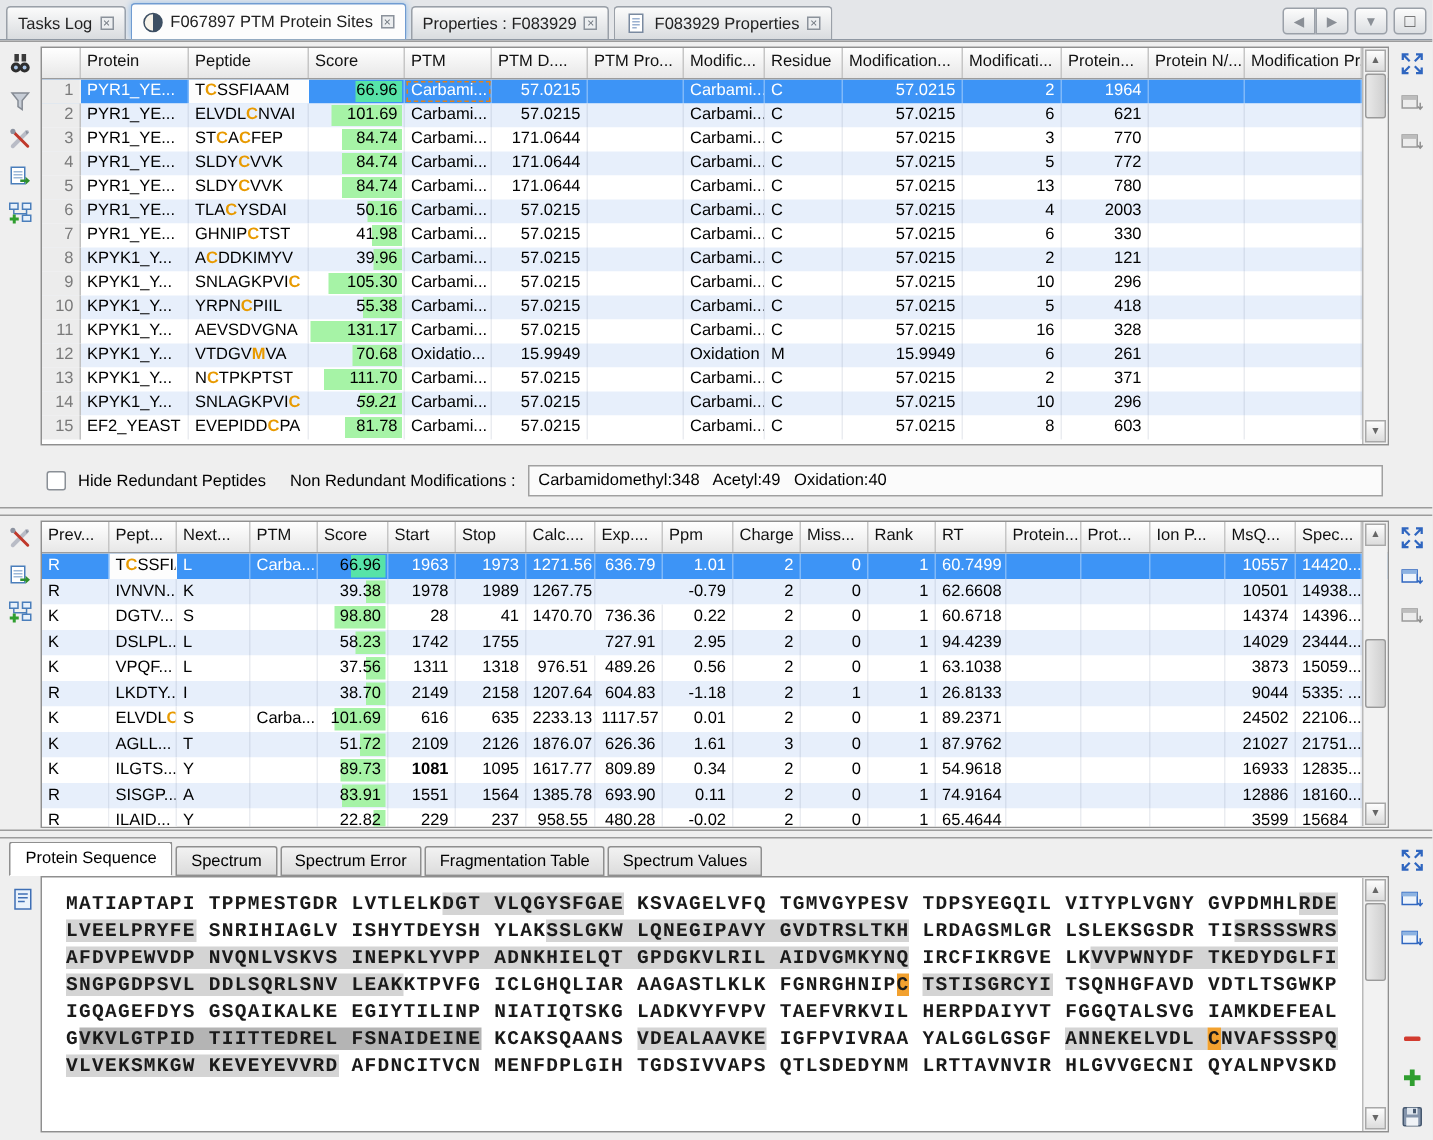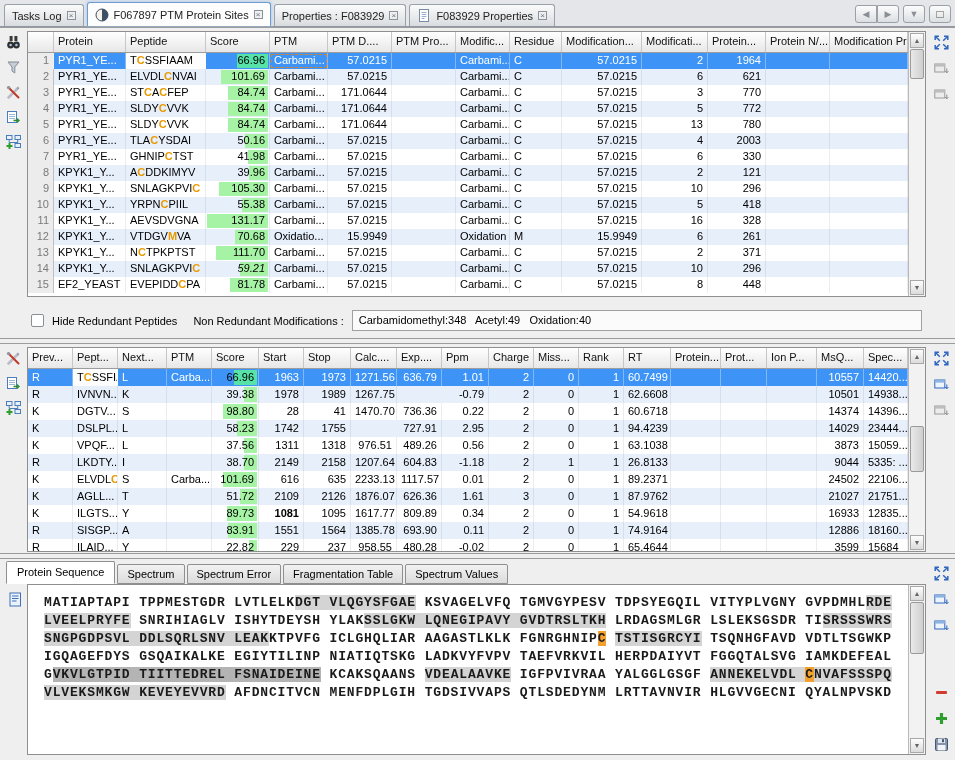--- a/index.html
+++ b/index.html
@@ -459,21 +459,21 @@
               <div class="scorebar" style="width: 61%;"></div>
               <span class="scoreval">81.78</span>
             </div>
             <div class="tcell" style="width: 58px;">Carbami...</div>
             <div class="tcell r" style="width: 64px;">57.0215</div>
             <div class="tcell" style="width: 64px;"></div>
             <div class="tcell" style="width: 54px;">Carbami...</div>
             <div class="tcell" style="width: 52px;">C</div>
             <div class="tcell r" style="width: 80px;">57.0215</div>
             <div class="tcell r" style="width: 66px;">8</div>
-            <div class="tcell r" style="width: 58px;">448</div>
+            <div class="tcell r" style="width: 58px;">603</div>
             <div class="tcell" style="width: 64px;"></div>
             <div class="tcell" style="width: 78px;"></div>
           </div>
         </div>
         <div class="vscroll">
           <div class="sbtn up">▲</div>
   <div class="sthumb" style="top:17px;height:30px;"></div>
   <div class="sbtn dn">▼</div>
         </div>
       </div>
@@ -878,20 +878,21 @@
           <svg width="17" height="17" viewBox="0 0 17 17">
             <rect x="3" y="2" width="10.5" height="13" fill="#eaf2fb" stroke="#3f6fb5"></rect>
             <path d="M5 5h6.5M5 7.5h6.5M5 10h4.5" stroke="#3f6fb5"></path>
           </svg>
         </span>
       </div>
     <div id="seqbox">
       <div id="seq">
           <div class="seqline"><span>MATIAPTAPI TPPMESTGDR LVTLELK</span><span class="hl-g">DGT VLQGYSFGAE</span><span> KSVAGELVFQ TGMVGYPESV TDPSYEGQIL VITYPLVGNY GVPDMHL</span><span class="hl-g">RDE</span></div>
           <div class="seqline"><span class="hl-g">LVEELPRYFE</span><span> SNRIHIAGLV ISHYTDEYSH YLAK</span><span class="hl-g">SSLGKW LQNEGIPAVY GVDTRSLTKH</span><span> LRDAGSMLGR LSLEKSGSDR TI</span><span class="hl-g">SRSSSWRS</span></div>
+          <div class="seqline"><span class="hl-g">AFDVPEWVDP NVQNLVSKVS INEPKLYVPP ADNKHIELQT GPDGKVLRIL AIDVGMKYNQ</span><span> IRCFIKRGVE LK</span><span class="hl-g">VVPWNYDF TKEDYDGLFI</span></div>
           <div class="seqline"><span class="hl-g">SNGPGDPSVL DDLSQRLSNV LEAK</span><span>KTPVFG ICLGHQLIAR AAGASTLKLK FGNRGHNIP</span><span class="hl-o">C</span><span> </span><span class="hl-g">TSTISGRCYI</span><span> TSQNHGFAVD VDTLTSGWKP</span></div>
           <div class="seqline"><span>IGQAGEFDYS GSQAIKALKE EGIYTILINP NIATIQTSKG LADKVYFVPV TAEFVRKVIL HERPDAIYVT FGGQTALSVG IAMKDEFEAL</span></div>
           <div class="seqline"><span>G</span><span class="hl-d">VKVLGTPID TIITTEDREL FSNAIDEINE</span><span> KCAKSQAANS </span><span class="hl-g">VDEALAAVKE</span><span> IGFPVIVRAA YALGGLGSGF </span><span class="hl-g">ANNEKELVDL </span><span class="hl-o">C</span><span class="hl-g">NVAFSSSPQ</span></div>
           <div class="seqline"><span class="hl-g">VLVEKSMKGW KEVEYEVVRD</span><span> AFDNCITVCN MENFDPLGIH TGDSIVVAPS QTLSDEDYNM LRTTAVNVIR HLGVVGECNI QYALNPVSKD</span></div>
         </div>
       <div class="vscroll">
         <div class="sbtn up">▲</div>
         <div class="sthumb" style="top:17px; height:52px;"></div>
         <div class="sbtn dn">▼</div>
       </div>

